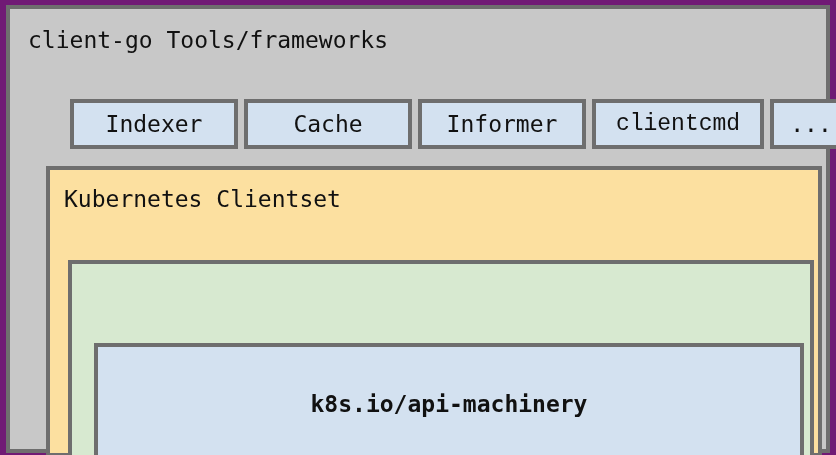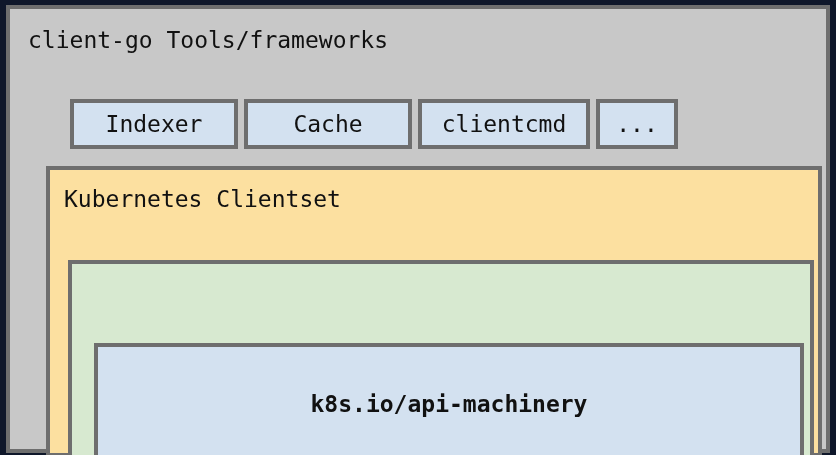--- a/index.html
+++ b/index.html
@@ -11,21 +11,21 @@
     width: 836px;
     height: 455px;
     overflow: hidden;
     font-family: "DejaVu Sans Mono", monospace;
   }
 
   #canvas {
     position: relative;
     width: 836px;
     height: 455px;
-    background: #0f172a;
+    background: #701a75;
     box-sizing: border-box;
   }
 
   
   .outer-box {
     position: absolute;
     left: 6px;
     top: 5px;
     width: 824px;
     height: 448px;
@@ -67,21 +67,21 @@
     align-items: center;
     justify-content: center;
     font-size: 23px;
     color: #111111;
     white-space: nowrap;
     flex: 0 0 auto;
   }
   .chip-w-indexer   { width: 168px; }
   .chip-w-cache     { width: 168px; text-align: center; }
   .chip-w-informer  { width: 168px; }
-  .chip-w-clientcmd { width: 172px; }
+  .chip-w-clientcmd { width: 172px; font-family: Liberation Mono, monospace; }
   .chip-w-ellipsis  { width: 82px; }
 
   
   .clientset-box {
     position: absolute;
     left: 36px;
     top: 157px;
     width: 776px;
     height: 291px;
     background: #fce0a0;
@@ -141,20 +141,23 @@
 
     <div class="outer-title">client-go Tools/frameworks</div>
 
     <div class="chip-row">
       <div class="chip chip-w-indexer">
         <span>Indexer</span>
       </div>
       <div class="chip chip-w-cache">
         <span>Cache</span>
       </div>
+      <div class="chip chip-w-informer">
+        <span>Informer</span>
+      </div>
       <div class="chip chip-w-clientcmd">
         <span>clientcmd</span>
       </div>
       <div class="chip chip-w-ellipsis">
         <span>...</span>
       </div>
     </div>
 
     <div class="clientset-box">
       <div class="box-label">Kubernetes Clientset</div>

